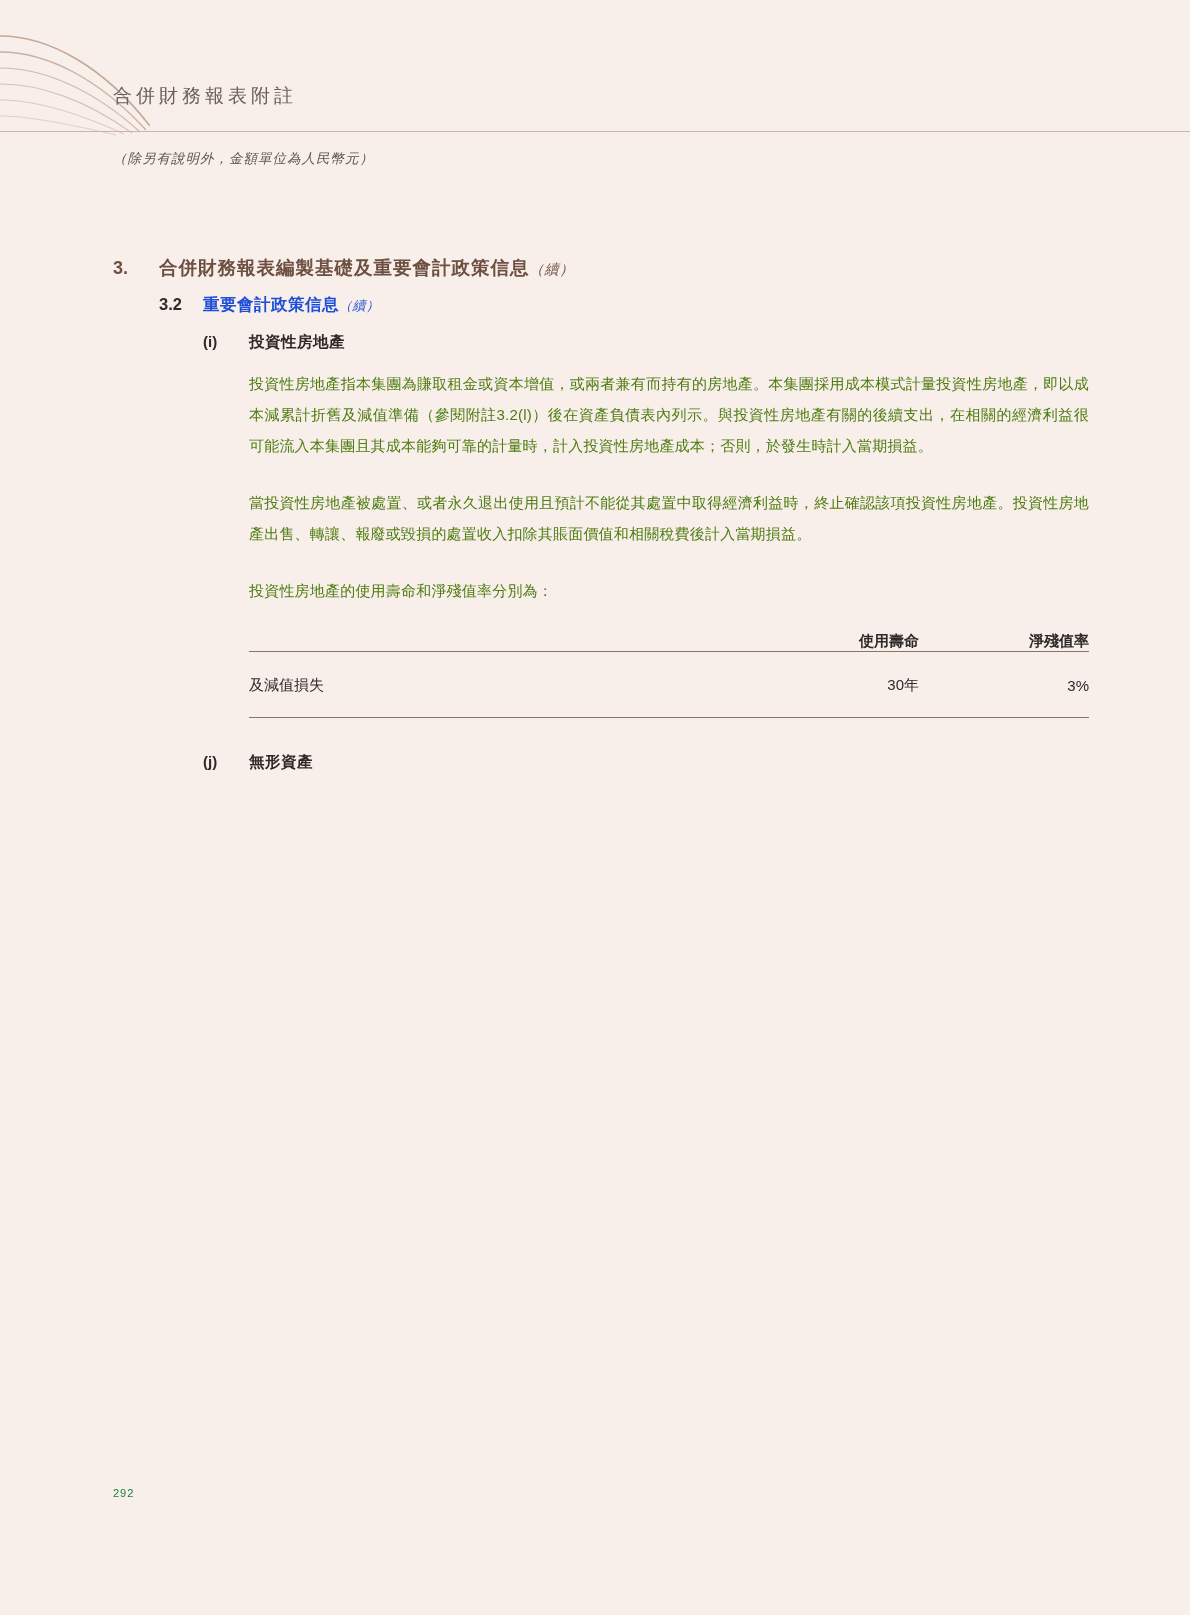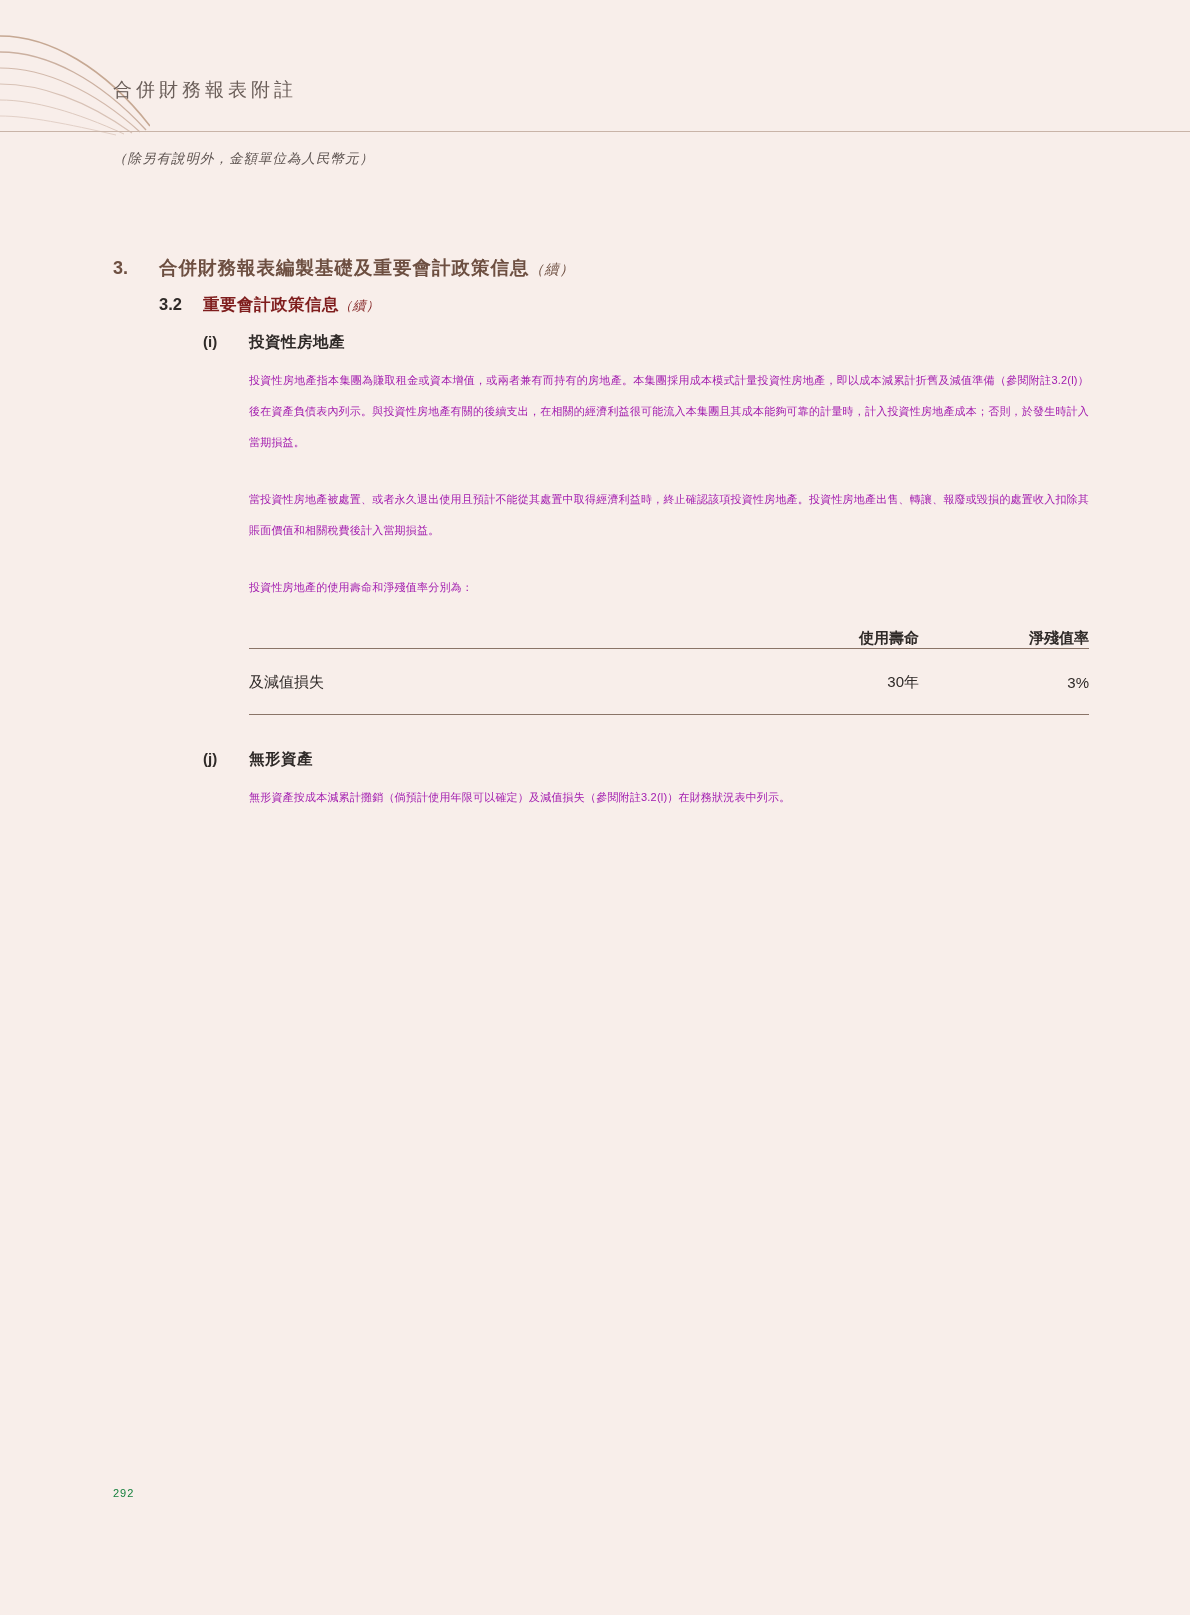--- a/index.html
+++ b/index.html
@@ -28,21 +28,21 @@
     position: absolute;
     left: 0;
     top: 30px;
     width: 150px;
     height: 110px;
     pointer-events: none;
   }
   .header-title {
     position: absolute;
     left: 113px;
-    top: 77px;
+    top: 83px;
     font-size: 19px;
     letter-spacing: 4px;
     color: #6b5f5a;
     font-family: "DejaVu Sans", "Liberation Sans", sans-serif;
     white-space: nowrap;
   }
   .header-rule {
     position: absolute;
     left: 0;
     top: 131px;
@@ -103,21 +103,21 @@
   .sec-l2 .num {
     width: 44px;
     font-weight: bold;
     font-size: 16.5px;
     color: #2f2a28;
     flex: none;
   }
   .sec-l2 .title {
     font-weight: bold;
     font-size: 16.5px;
-    color: #7f1d1d;
+    color: #1d4ed8;
     letter-spacing: 0.5px;
   }
   .sec-l2 .cont {
     font-weight: normal;
     font-size: 13px;
     font-style: italic;
   }
 
   .sec-l3 {
     display: flex;
@@ -135,24 +135,24 @@
   .sec-l3 .title {
     font-weight: bold;
     font-size: 15.5px;
     color: #2f2a28;
     letter-spacing: 0.5px;
   }
 
   .para {
     margin-left: 249px;
     width: 840px;
-    font-size: 11px;
+    font-size: 15px;
     line-height: 31px;
     text-align: justify;
-    color: #a21caf;
+    color: #4d7c0f;
     margin-bottom: 26px;
     letter-spacing: 0.2px;
   }
 
   
   .tbl-wrap {
     margin-left: 249px;
     width: 840px;
     margin-top: 18px;
     margin-bottom: 34px;
@@ -254,17 +254,16 @@
         </tr>
       </tbody>
     </table>
   </div>
 
   <div class="sec-l3">
     <span class="num">(j)</span>
     <span class="title">無形資產</span>
   </div>
 
-  <p class="para">無形資產按成本減累計攤銷（倘預計使用年限可以確定）及減值損失（參閱附註3.2(l)）在財務狀況表中列示。</p>
 
 </div>
 
 <div class="page-number">292</div>
 
 </body></html>

